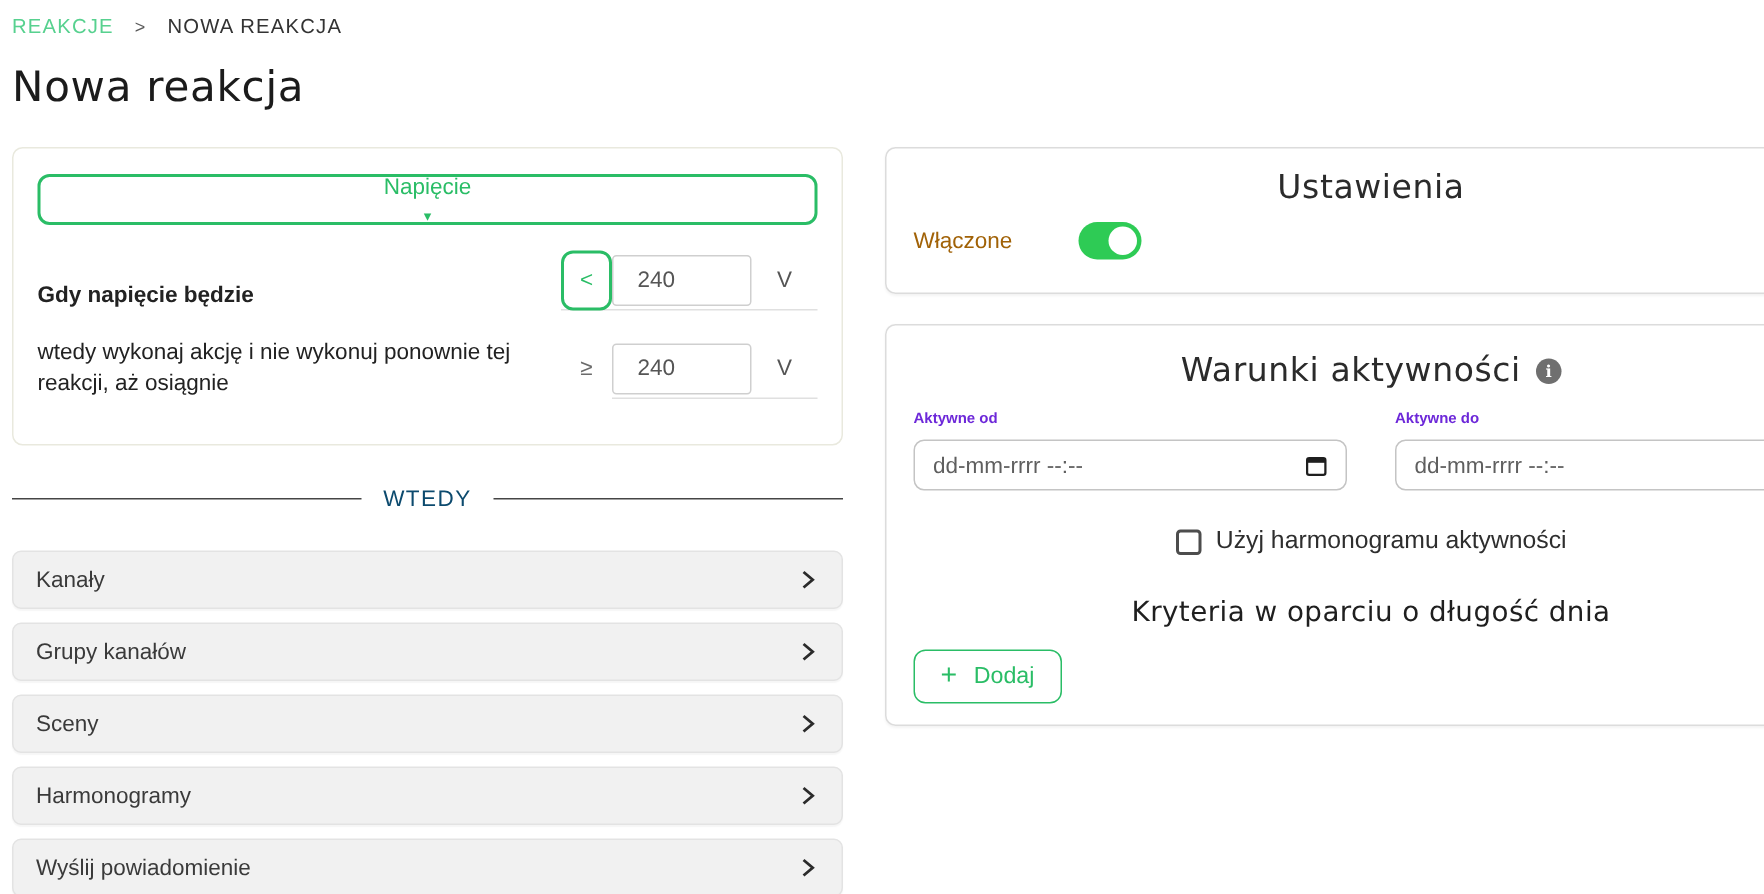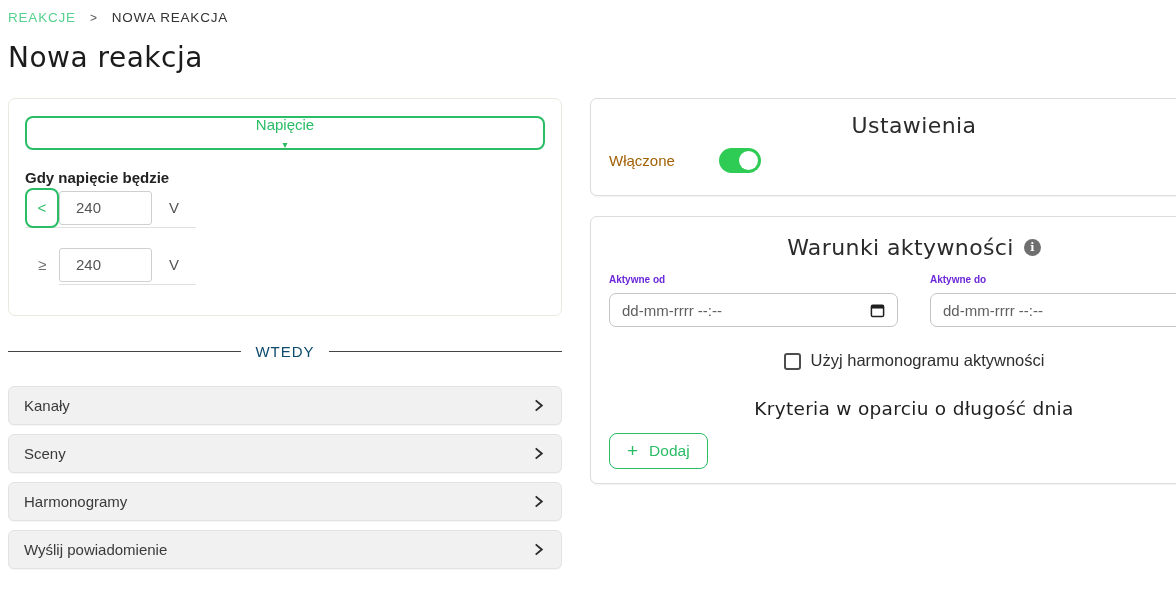--- a/index.html
+++ b/index.html
@@ -23,21 +23,21 @@
   .col-right { width: 648px; flex: none; }
 
   .card { background: #fff; border-radius: 7px; }
 
   
   .trigger-card { border: 1px solid #e9e9de; padding: 17px 16px 30px; }
   .type-btn { width: 100%; height: 34px; background: #fff; border: 2px solid #2abd66; border-radius: 8px;
     color: #2abd66; font-size: 15px; font-family: inherit; display: flex; align-items: center;
     justify-content: center; gap: 7px; cursor: pointer; flex-direction: column; }
   .type-btn .caret { font-size: 10px; line-height: 1; }
-  .cond-row { display: flex; justify-content: space-between; align-items: flex-start; margin-top: 17px; flex-direction: column; }
+  .cond-row { display: flex; justify-content: space-between; align-items: flex-end; margin-top: 17px; }
   .cond-label { font-size: 15px; color: #222; width: 352px; line-height: 1.4; }
   .bold { font-weight: bold; }
   .cond-group { display: flex; align-items: center; border-bottom: 1px solid #e0e0e0; height: 40px; }
   .op { width: 34px; height: 40px; display: flex; align-items: center; justify-content: center;
     background: #fff; border: none; font-size: 15px; color: #6b6b6b; font-family: inherit; cursor: pointer; }
   .op-active { border: 2px solid #2abd66; border-radius: 8px; color: #2abd66; }
   .num { width: 93px; height: 34px; border: 1px solid #cfcfcf; border-radius: 3px; padding: 0 8px 0 16px;
     font-size: 15px; color: #555; font-family: inherit; background: #fff; }
   .unit { width: 44px; text-align: center; color: #555; font-size: 15px; }
 
@@ -117,37 +117,44 @@
         <div class="cond-row">
           <div class="cond-label bold">Gdy napięcie będzie</div>
           <div class="cond-group">
             <button class="op op-active">&lt;</button>
             <input class="num" value="240" style="">
             <span class="unit">V</span>
           </div>
         </div>
 
         <div class="cond-row">
+          <div class="cond-label">wtedy wykonaj akcję i nie wykonuj ponownie tej reakcji, aż osiągnie</div>
           <div class="cond-group">
             <button class="op">≥</button>
             <input class="num" value="240" style="">
             <span class="unit">V</span>
           </div>
         </div>
       </div>
 
       <div class="then-divider">
         <span class="line"></span>
         <span class="then-label">WTEDY</span>
         <span class="line"></span>
       </div>
 
       <div class="action-list">
         <div class="action-row">
           <span>Kanały</span>
+          <svg class="chev" width="15" height="15" viewBox="0 0 16 16">
+              <polyline points="5,2.5 11.5,8 5,13.5" fill="none" stroke="#2b2b2b" stroke-width="2"></polyline>
+            </svg>
+        </div>
+        <div class="action-row">
+          <span>Grupy kanałów</span>
           <svg class="chev" width="15" height="15" viewBox="0 0 16 16">
               <polyline points="5,2.5 11.5,8 5,13.5" fill="none" stroke="#2b2b2b" stroke-width="2"></polyline>
             </svg>
         </div>
         <div class="action-row">
           <span>Sceny</span>
           <svg class="chev" width="15" height="15" viewBox="0 0 16 16">
               <polyline points="5,2.5 11.5,8 5,13.5" fill="none" stroke="#2b2b2b" stroke-width="2"></polyline>
             </svg>
         </div>

